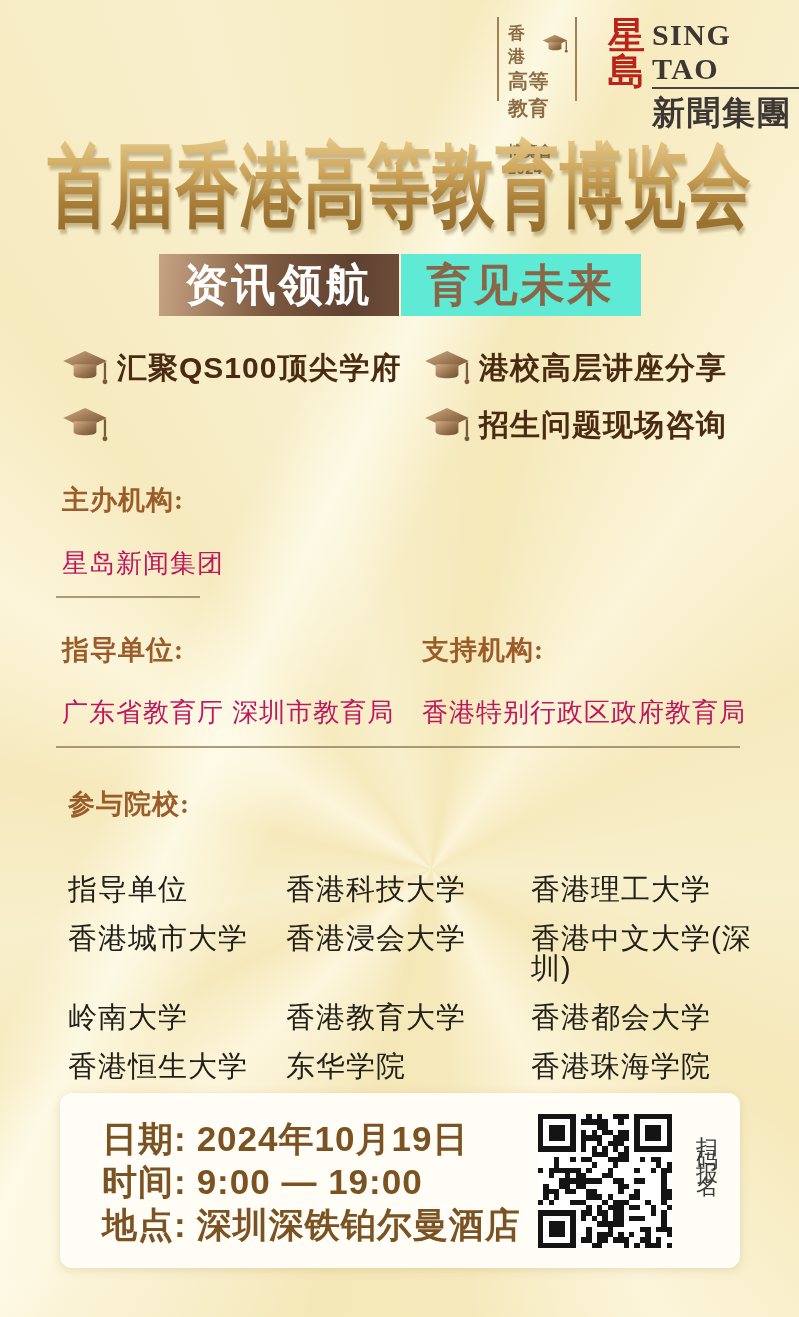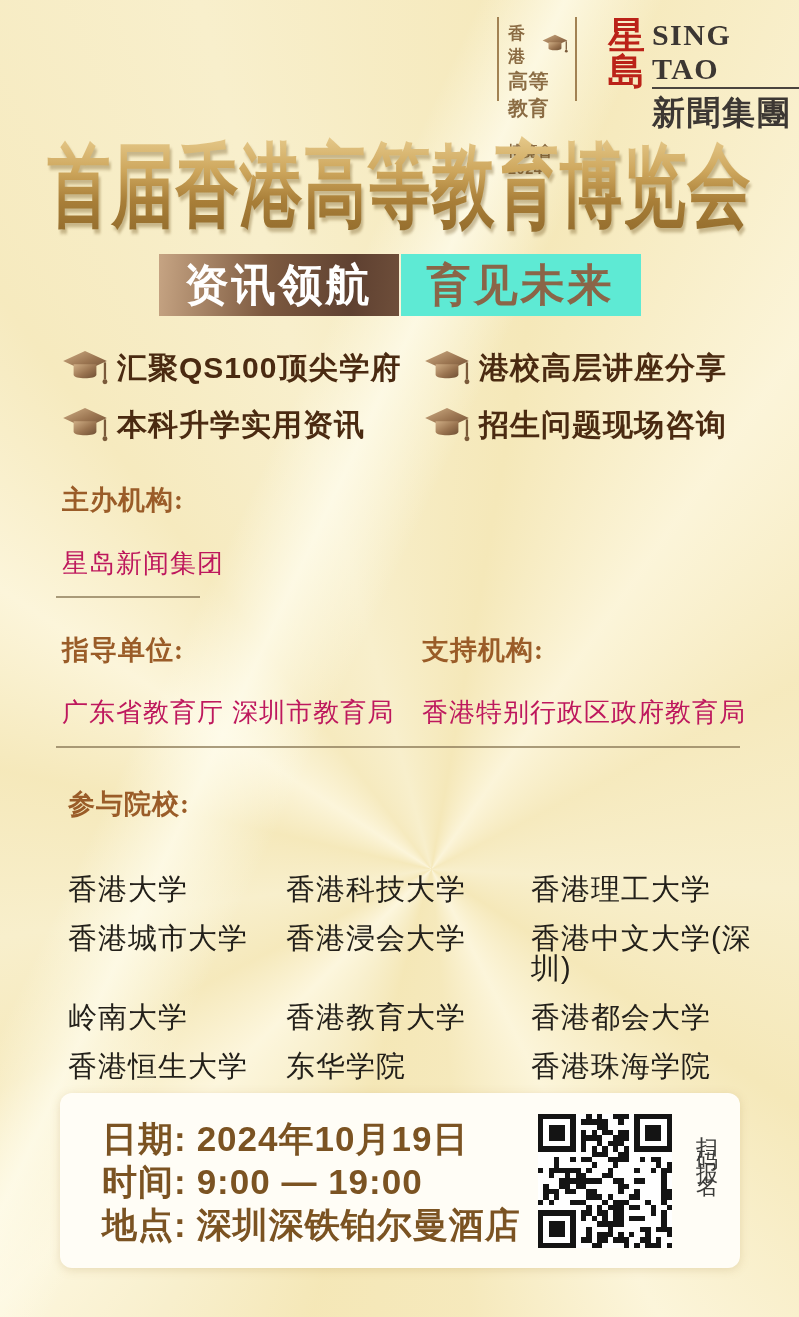--- a/index.html
+++ b/index.html
@@ -184,21 +184,20 @@
       </svg>
       <span class="feature-text">港校高层讲座分享</span>
     </div>
     <div class="feature">
       <svg class="cap" width="46" height="38" viewBox="0 0 48 40">
         <polygon points="24,1 47,11.5 24,22 1,11.5" fill="url(#capg)"></polygon>
         <path d="M12 15 L12 26 C12 31 36 31 36 26 L36 15 Z" fill="url(#capg)"></path>
         <path d="M45 13 L45 31" stroke="#7a5a3a" stroke-width="2.4" fill="none"></path>
         <circle cx="45" cy="33.5" r="2.6" fill="#7a5a3a"></circle>
       </svg>
-      <span class="feature-text">本科升学实用资讯</span>
     </div>
     <div class="feature">
       <svg class="cap" width="46" height="38" viewBox="0 0 48 40">
         <polygon points="24,1 47,11.5 24,22 1,11.5" fill="url(#capg)"></polygon>
         <path d="M12 15 L12 26 C12 31 36 31 36 26 L36 15 Z" fill="url(#capg)"></path>
         <path d="M45 13 L45 31" stroke="#7a5a3a" stroke-width="2.4" fill="none"></path>
         <circle cx="45" cy="33.5" r="2.6" fill="#7a5a3a"></circle>
       </svg>
       <span class="feature-text">招生问题现场咨询</span>
     </div>
@@ -220,21 +219,21 @@
         <div class="sec-label">支持机构:</div>
         <div class="sec-value">香港特别行政区政府教育局</div>
       </div>
     </div>
     <div class="rule rule-full"></div>
   </section>
 
   <section class="participants">
     <div class="sec-label">参与院校:</div>
     <div class="uni-grid">
-      <span>香港大学</span>
+      <span>指导单位</span>
       <span>香港科技大学</span>
       <span>香港理工大学</span>
       <span>香港城市大学</span>
       <span>香港浸会大学</span>
       <span>香港中文大学(深圳)</span>
       <span>岭南大学</span>
       <span>香港教育大学</span>
       <span>香港都会大学</span>
       <span>香港恒生大学</span>
       <span>东华学院</span>

